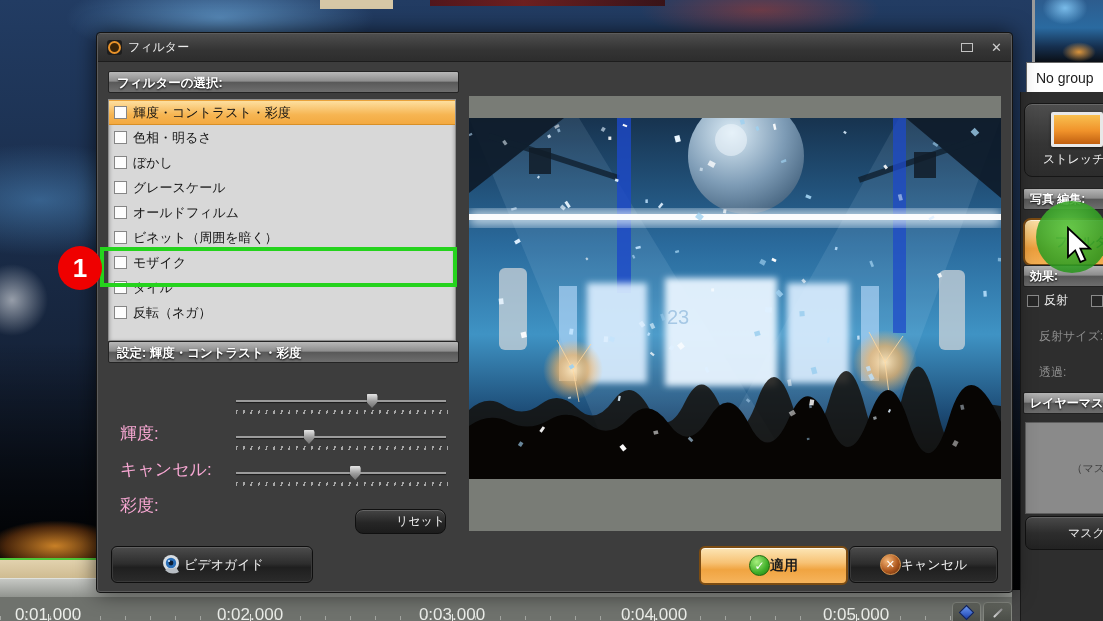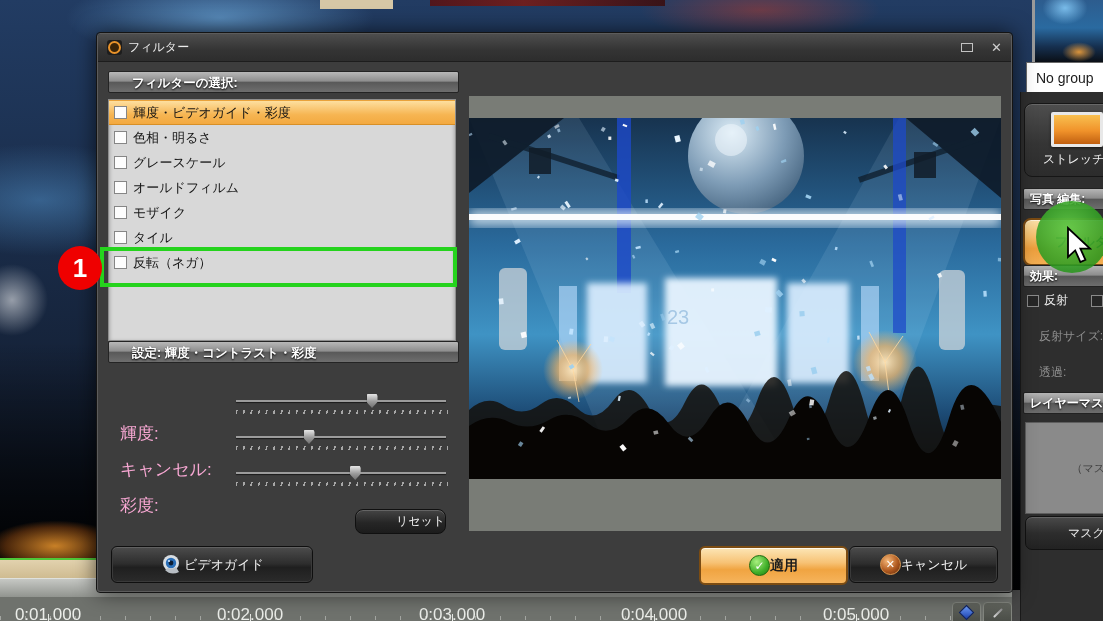--- a/index.html
+++ b/index.html
@@ -76,21 +76,21 @@
     background:linear-gradient(180deg,#4d4d4d,#343434 60%,#2d2d2d);border-bottom:1px solid #1d1d1d;
     display:flex;align-items:center;padding:0 9px;gap:6px;}
   .title-icon{width:15px;height:15px;border-radius:3px;background:#1d1d1d;display:flex;align-items:center;justify-content:center;}
   .title-icon span{display:block;width:9px;height:9px;border-radius:50%;border:2px solid #e8922a;background:#3a2408;}
   .title-text{font-size:12px;color:#ececec;}
   .tb-sp{flex:1;}
   .tb-min{width:10px;height:7px;border:1px solid #c2c2c2;margin-right:12px;}
   .tb-close{color:#cfcfcf;font-size:13px;font-weight:bold;line-height:1;}
 
   .mhead{position:absolute;left:10px;width:351px;height:22px;background:linear-gradient(180deg,#b8b8b8 0%,#8e8e8e 45%,#595959 52%,#6e6e6e 100%);
-    border:1px solid #242424;border-radius:2px;color:#fff;font-weight:bold;font-size:12.5px;line-height:22px;padding:0 23px;
+    border:1px solid #242424;border-radius:2px;color:#fff;font-weight:bold;font-size:12.5px;line-height:22px;padding:0 8px;
     text-shadow:0 1px 2px #000;box-sizing:border-box;}
   .listbox{position:absolute;left:10px;top:65px;width:346px;height:240px;background:#d8d8d8;border:1px solid #8e8e8e;
     box-shadow:inset 0 2px 4px rgba(0,0,0,.35);overflow:hidden;}
   .fitem{height:25px;display:flex;align-items:center;gap:6px;padding:0 5px;font-size:13px;color:#141414;}
   .fitem.sel{background:linear-gradient(180deg,#fddf9f 0%,#f6b552 60%,#f3a940 100%);border-top:1px solid #e9a23a;border-bottom:1px solid #d88f26;height:23px;}
   .cb{width:11px;height:11px;background:#fdfdfd;border:1px solid #868686;flex:0 0 auto;}
 
   .slabel{position:absolute;left:22px;font-size:17px;color:#f9a8d4;margin-top:35px;}
   .strack{position:absolute;left:138px;width:210px;height:14px;}
   .sline{position:absolute;left:0;right:0;top:6px;height:2px;background:#9c9c9c;box-shadow:0 1px 1px rgba(0,0,0,.55);}
@@ -195,33 +195,41 @@
       <span class="tb-sp"></span>
       <span class="tb-min"></span>
       <span class="tb-close">✕</span>
     </div>
 
     <div class="mhead" style="top:37px">フィルターの選択:</div>
 
     <div class="listbox">
       <div class="fitem sel">
         <span class="cb"></span>
-        <span>輝度・ビデオガイド・彩度</span>
+        <span>輝度・コントラスト・彩度</span>
       </div>
       <div class="fitem">
         <span class="cb"></span>
         <span>色相・明るさ</span>
       </div>
       <div class="fitem">
         <span class="cb"></span>
+        <span>ぼかし</span>
+      </div>
+      <div class="fitem">
+        <span class="cb"></span>
         <span>グレースケール</span>
       </div>
       <div class="fitem">
         <span class="cb"></span>
         <span>オールドフィルム</span>
+      </div>
+      <div class="fitem">
+        <span class="cb"></span>
+        <span>ビネット（周囲を暗く）</span>
       </div>
       <div class="fitem">
         <span class="cb"></span>
         <span>モザイク</span>
       </div>
       <div class="fitem">
         <span class="cb"></span>
         <span>タイル</span>
       </div>
       <div class="fitem">

